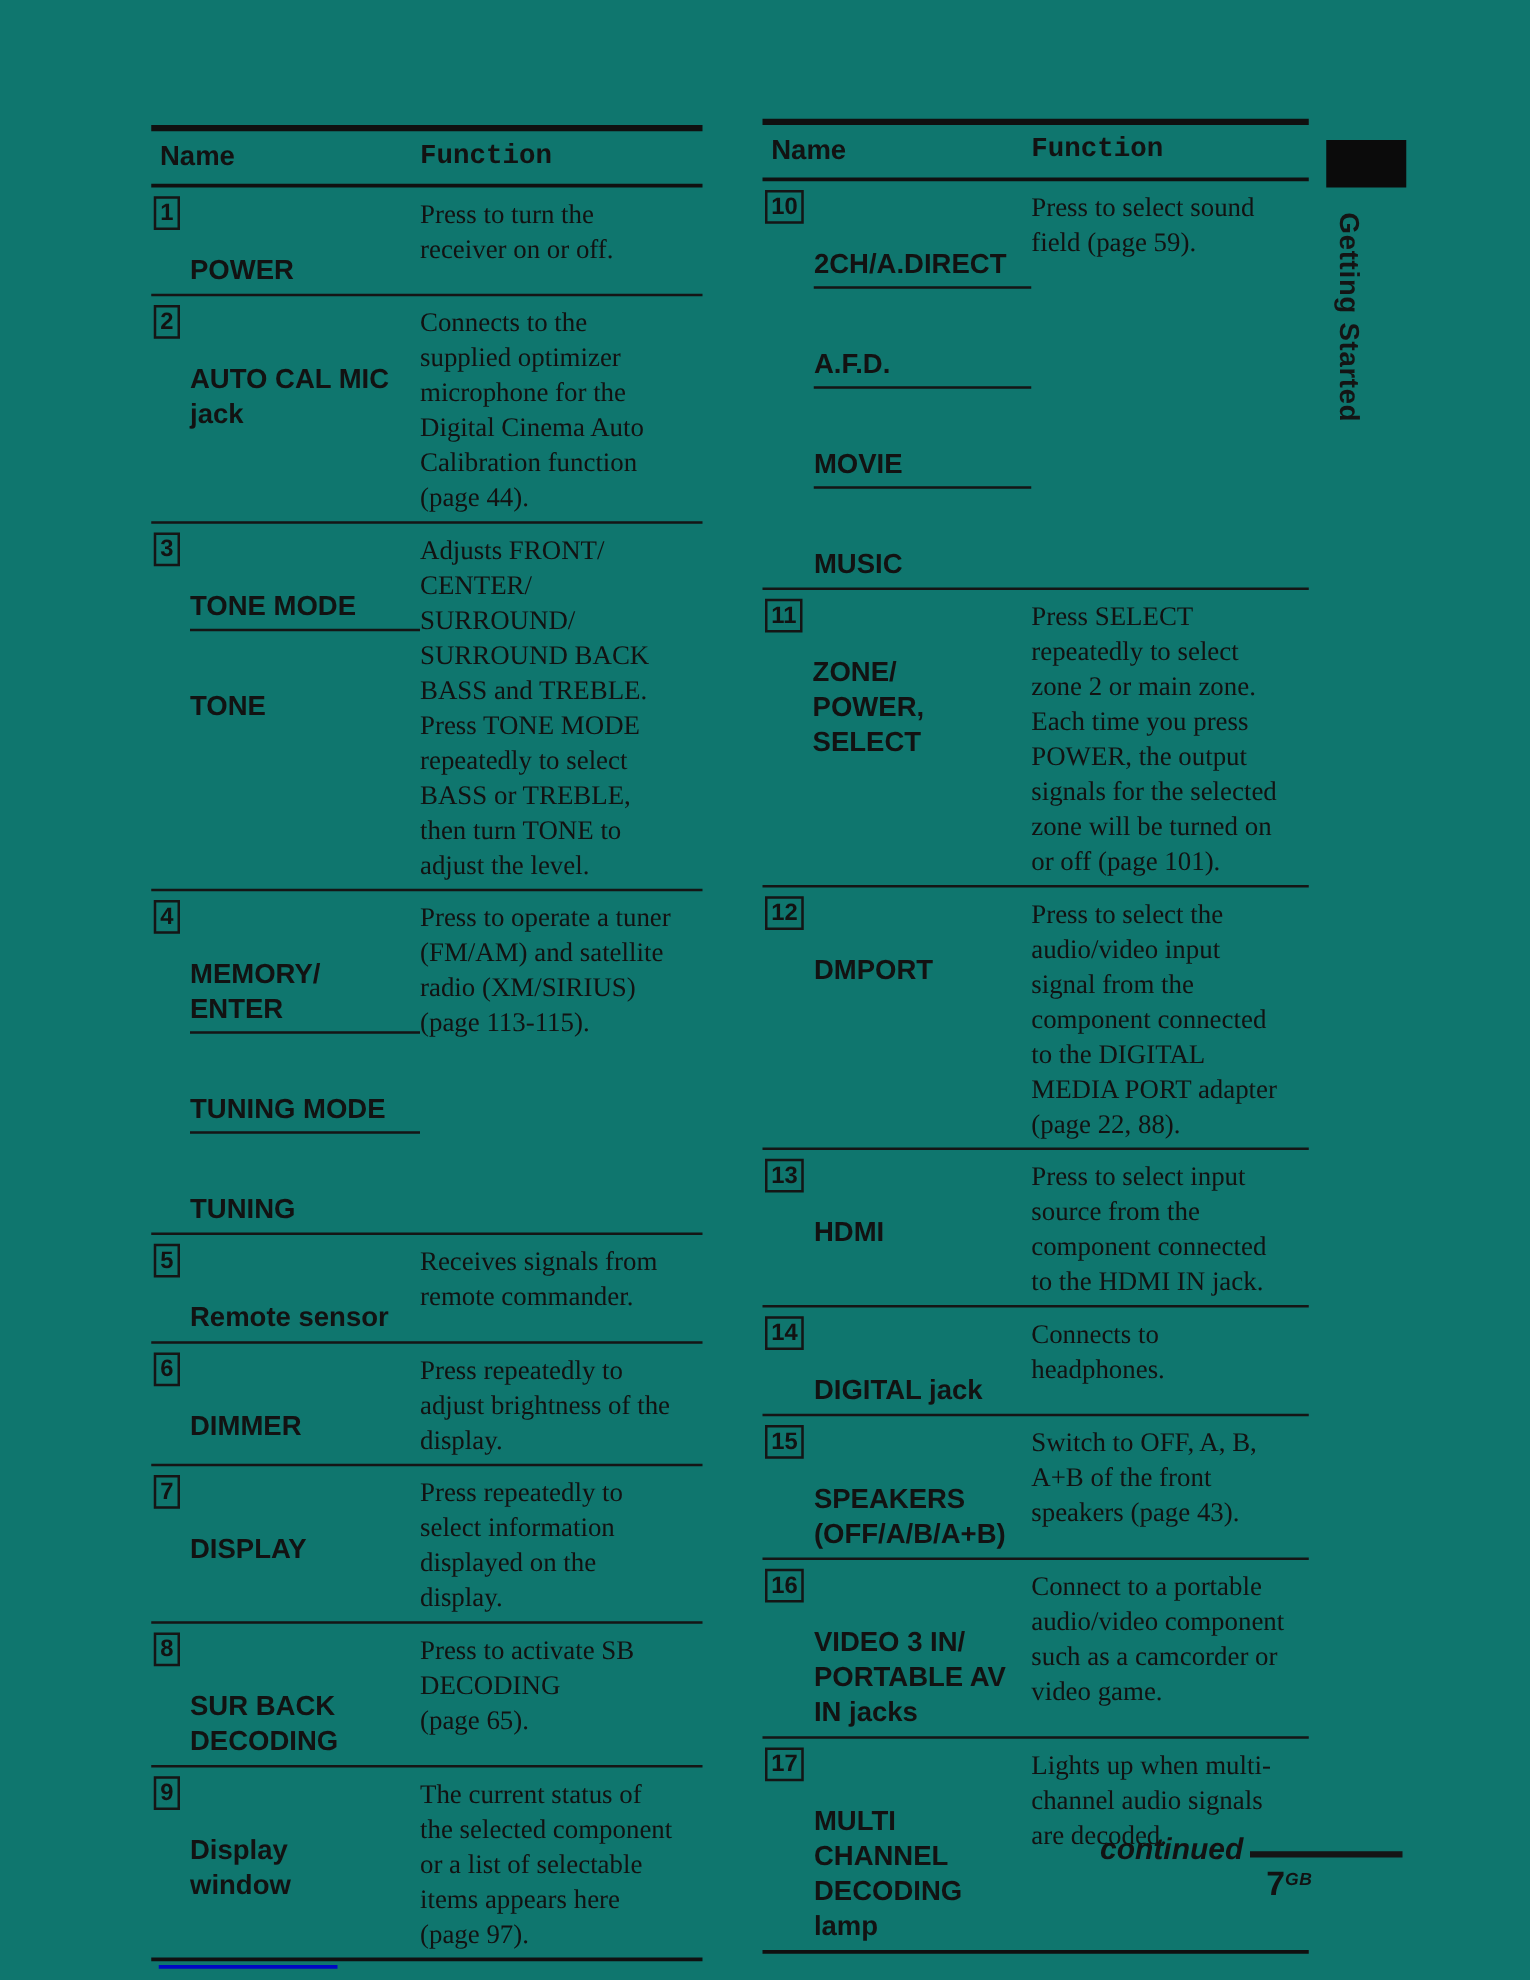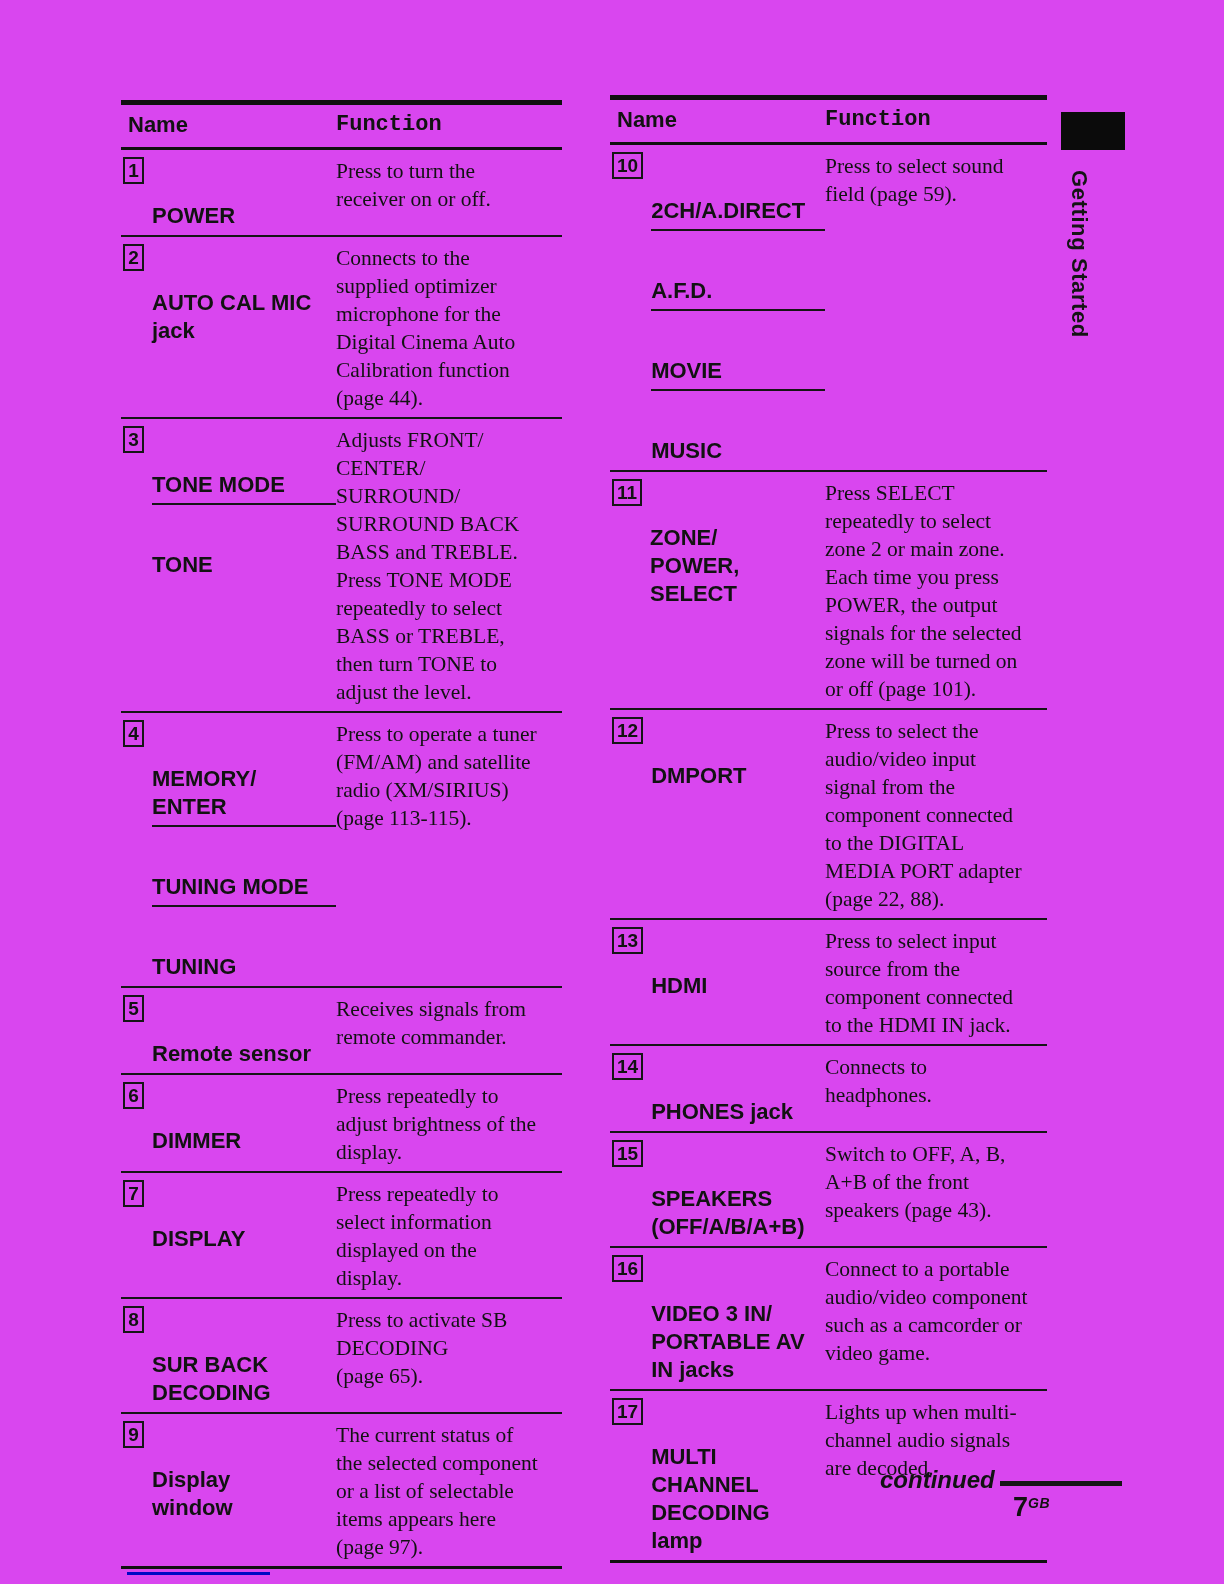--- a/index.html
+++ b/index.html
@@ -5,21 +5,21 @@
   * { margin:0; padding:0; box-sizing:border-box; }
   html,body { background:#e8e8e8; }
   body {
     width:1224px; height:1584px;
     position:relative;
     font-family:"Liberation Sans", sans-serif;
     color:#121212;
   }
   .page {
     position:absolute; inset:0;
-    background:#d946ef;
+    background:#0f766e;
     overflow:hidden;
   }
 
   
   .ctable { position:absolute; }
   .ctable-left  { left:121px; top:100px; width:441px; }
   .ctable-right { left:610px; top:95px;  width:437px; }
 
   .top-rule { height:5px; background:#101010; }
   .thead {
@@ -320,21 +320,21 @@
           </div>
           <div class="func-cell">Press to select input
 source from the
 component connected
 to the HDMI IN jack.</div>
         </div>
         <div class="row">
           <div class="name-cell">
             <span class="num-badge">14</span>
             <div class="name-parts">
-              <div class="name-part">PHONES jack</div>
+              <div class="name-part">DIGITAL jack</div>
             </div>
           </div>
           <div class="func-cell">Connects to
 headphones.</div>
         </div>
         <div class="row">
           <div class="name-cell">
             <span class="num-badge">15</span>
             <div class="name-parts">
               <div class="name-part">SPEAKERS

